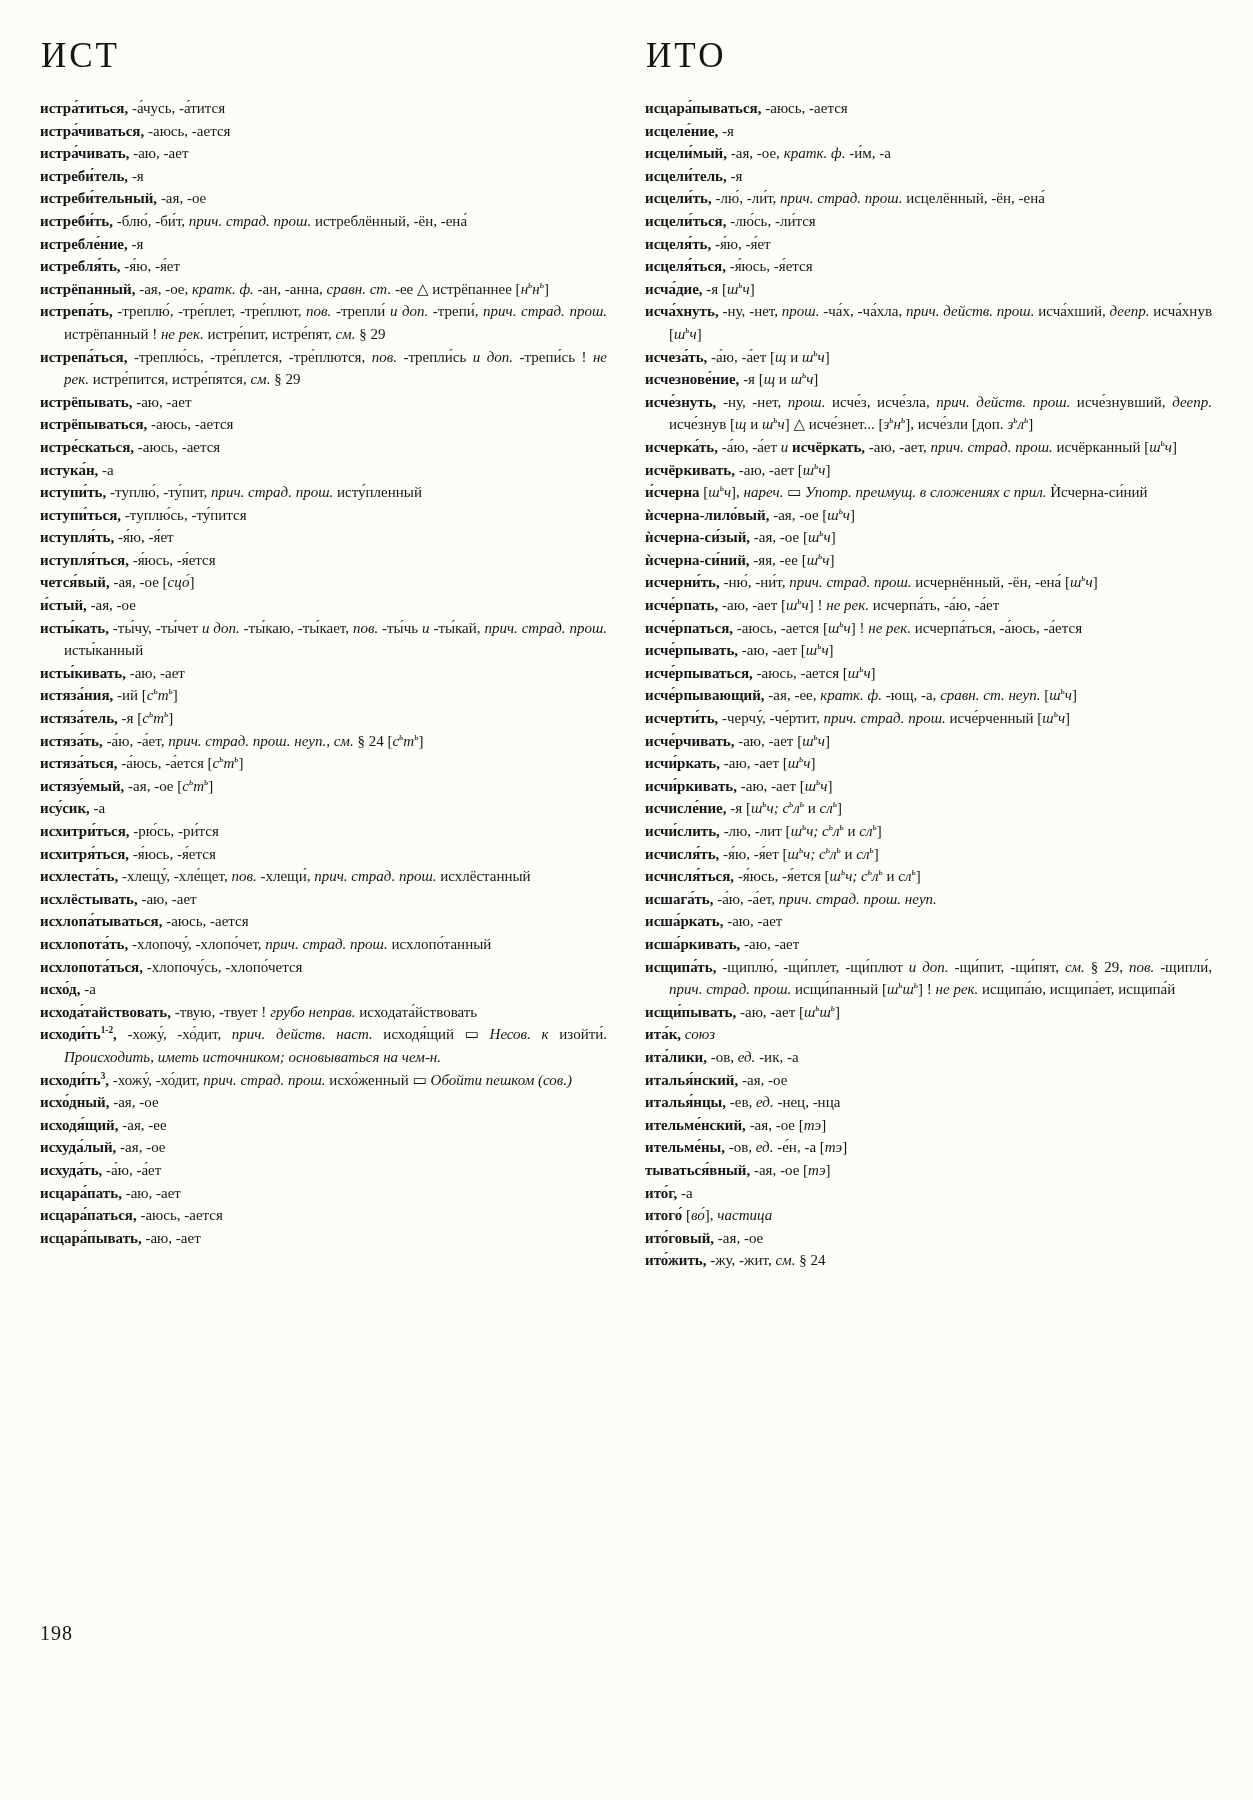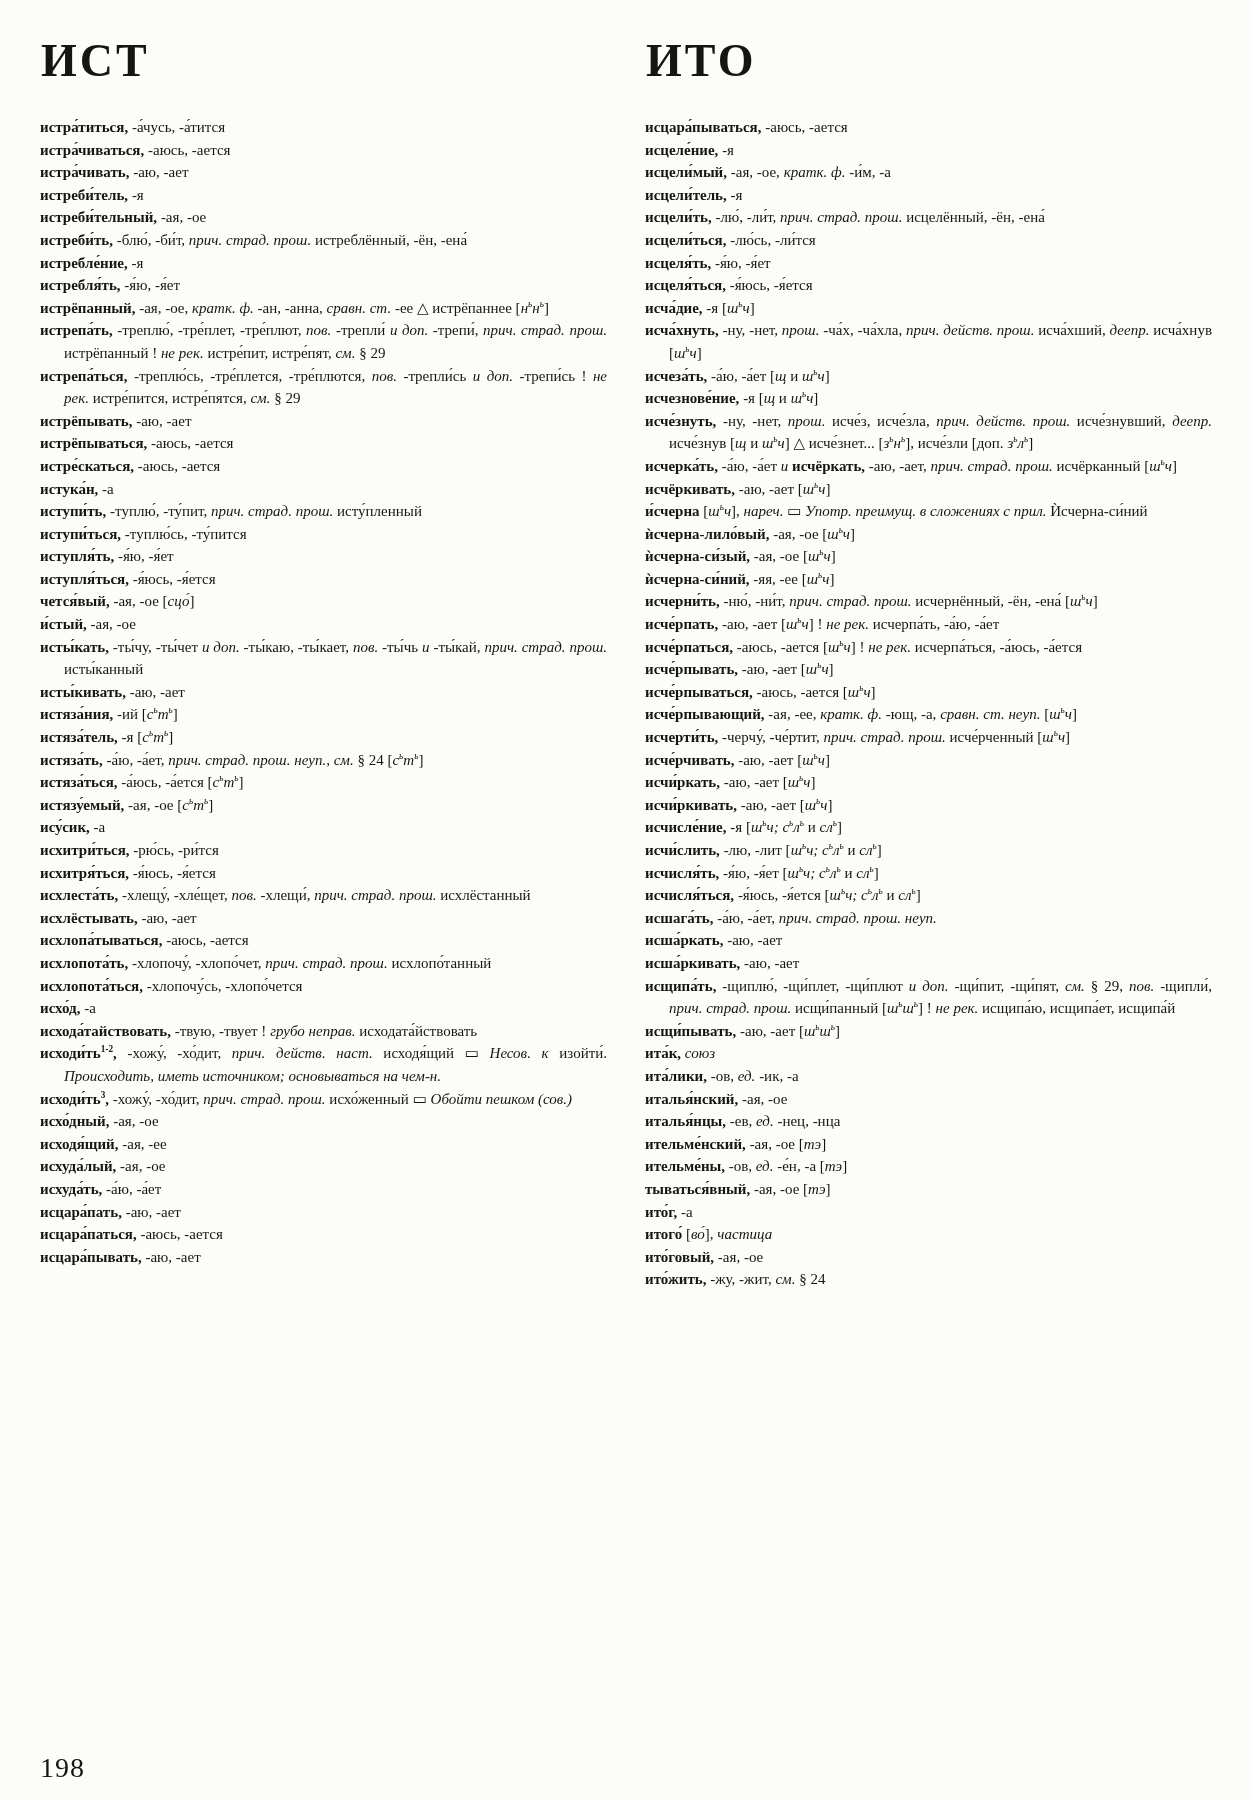--- a/index.html
+++ b/index.html
@@ -18,47 +18,47 @@
   .page {
     display: flex;
     padding: 34px 40px 0 40px;
     gap: 38px;
   }
   .col {
     width: 567px;
     flex: 0 0 567px;
   }
   .colhead {
-    font-size: 46px;
-    font-weight: bold;
+    font-size: 35px;
+    font-weight: normal;
     letter-spacing: 3px;
     line-height: 1;
-    margin: 4px 0 32px 1px;
+    margin: 4px 0 24px 1px;
   }
   .entries {
     font-size: 15px;
     line-height: 22.6px;
   }
   .entry {
     text-align: justify;
     padding-left: 24px;
     text-indent: -24px;
   }
   .entry .b { font-weight: bold; }
   .entry .i { font-style: italic; }
   .entry sup {
     font-size: 62%;
     line-height: 0;
     vertical-align: super;
   }
   .pagenum {
     position: absolute;
     left: 40px;
-    top: 1752px;
-    font-size: 28px;
+    top: 1622px;
+    font-size: 20px;
     letter-spacing: 1px;
   }
 </style>
 </head>
 <body>
 
 <div class="page">
   <div class="col">
     <div class="colhead">ИСТ</div>
     <div class="entries" id="left-entries">

